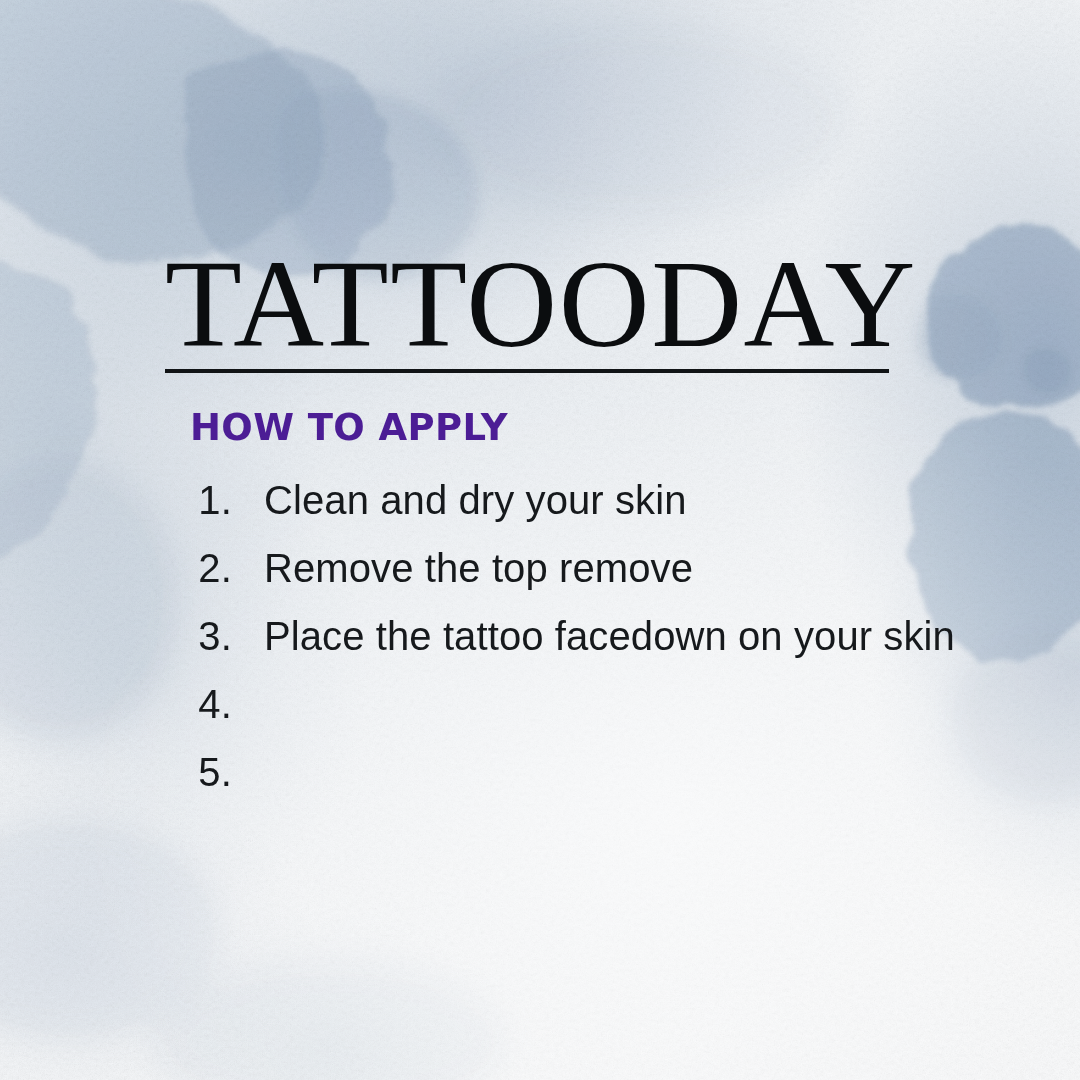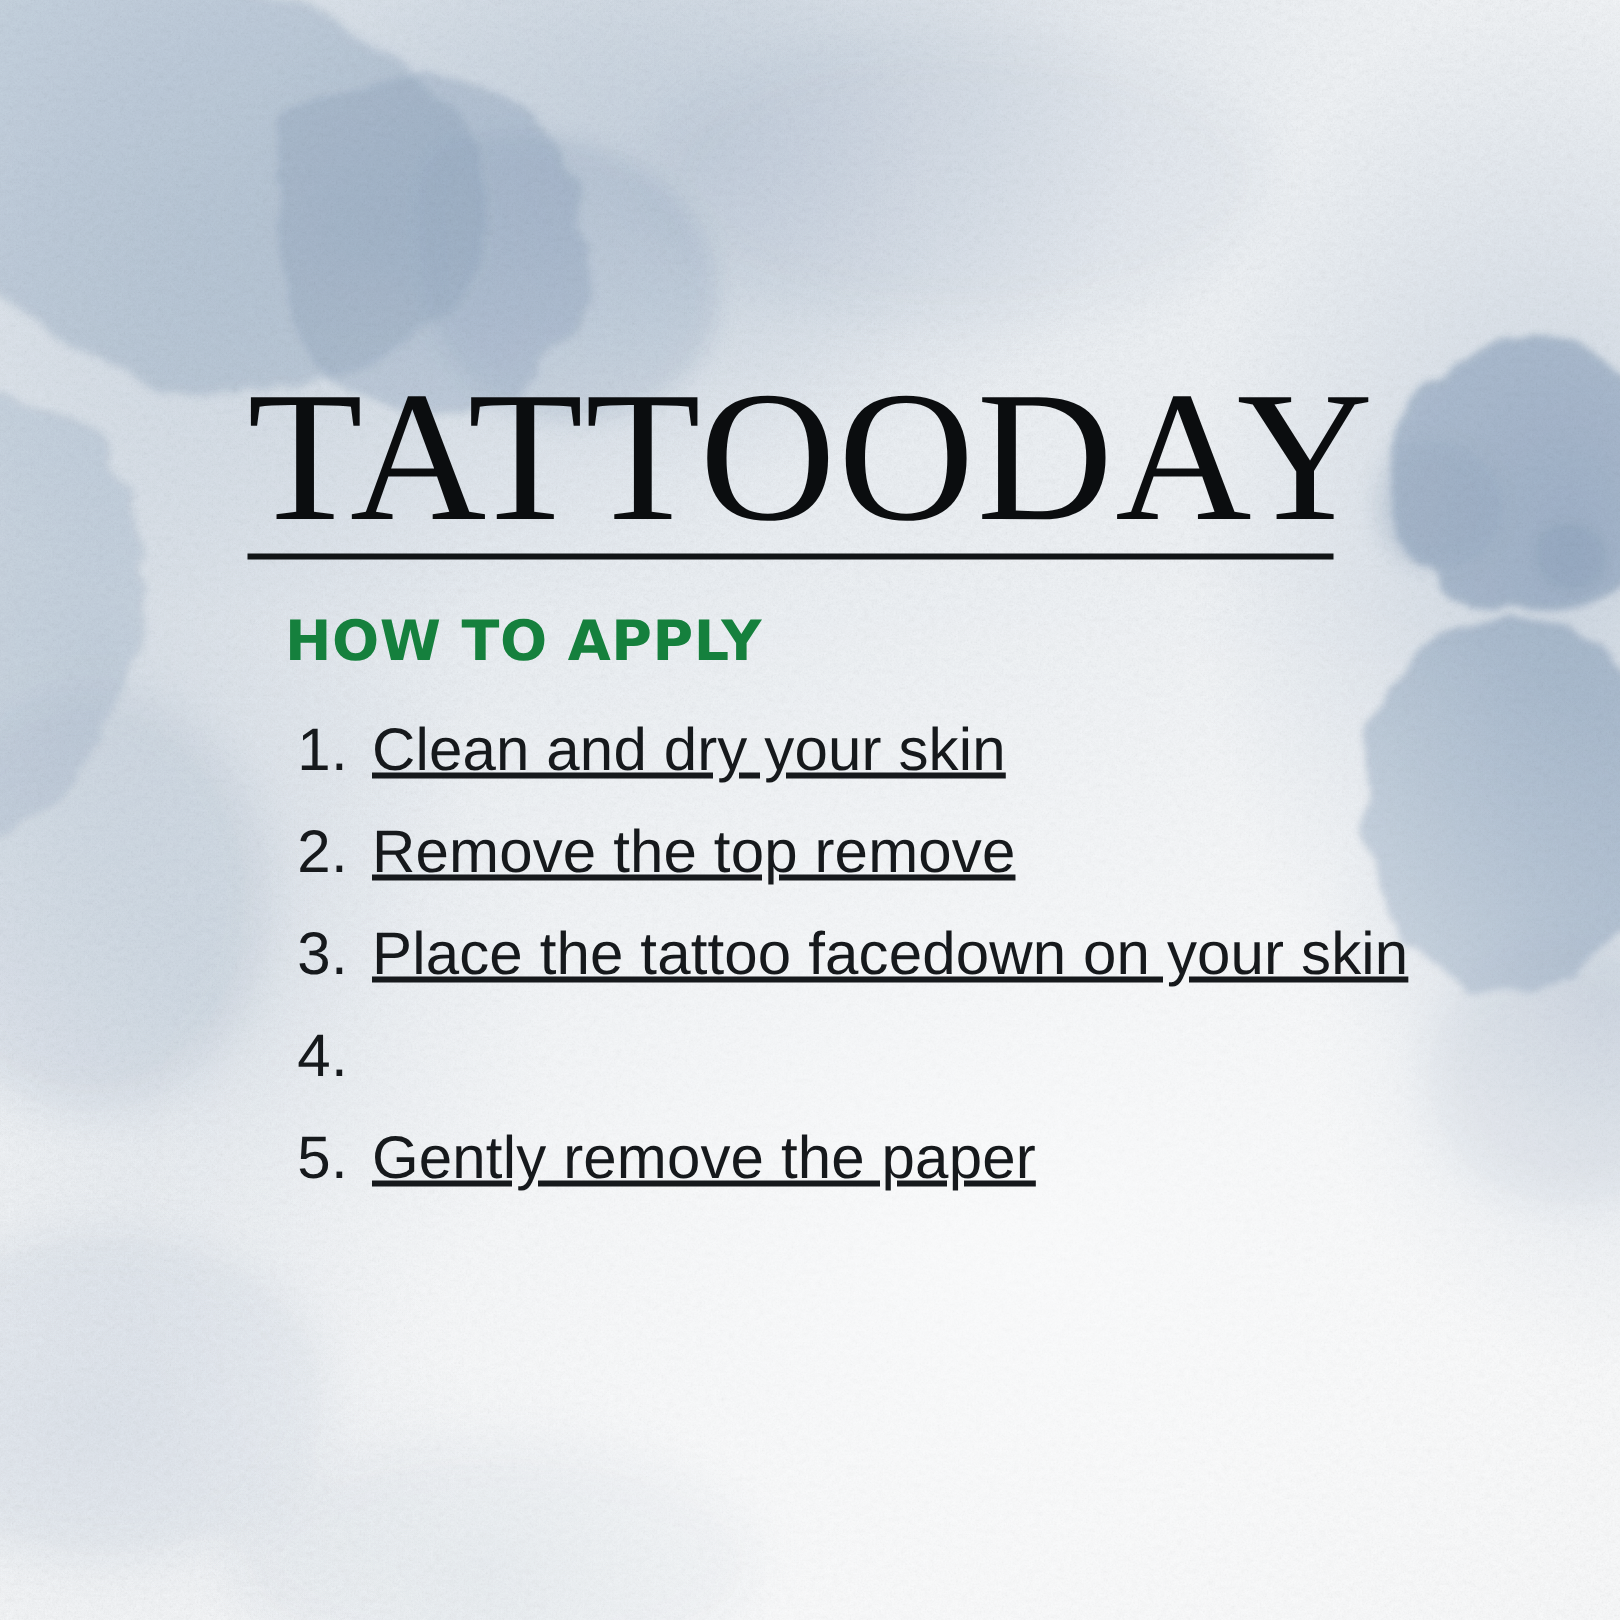--- a/index.html
+++ b/index.html
@@ -102,21 +102,21 @@
   #section-heading {
     position: absolute;
     left: 190px;
     top: 409px;
     margin: 0;
     font-family: "DejaVu Sans", "Liberation Sans", sans-serif;
     font-weight: 700;
     font-size: 37px;
     line-height: 1;
     letter-spacing: 0.4px;
-    color: #15803d;
+    color: #4c1d95;
     white-space: nowrap;
   }
 
   #steps-list {
     position: absolute;
     left: 186px;
     top: 466px;
     margin: 0;
     padding: 0;
     list-style: none;
@@ -135,24 +135,23 @@
   }
 
   .step-num {
     width: 46px;
     text-align: right;
     flex: 0 0 auto;
     letter-spacing: 0.2px;
   }
 
   .step-text {
-    margin-left: 16px;
+    margin-left: 32px;
     flex: 0 0 auto;
     letter-spacing: 0.1px;
-    text-decoration: underline;
   }
 </style>
 </head>
 <body>
 
 <div id="card">
 
   <div class="bg-layer" id="paper-base"></div>
   <div class="bg-layer" id="wash-soft"></div>
 
@@ -274,18 +273,17 @@
       </li>
       <li class="step-row">
         <span class="step-num">3.</span>
         <span class="step-text">Place the tattoo facedown on your skin</span>
       </li>
       <li class="step-row">
         <span class="step-num">4.</span>
       </li>
       <li class="step-row">
         <span class="step-num">5.</span>
-        <span class="step-text">Gently remove the paper</span>
       </li>
     </ol>
 
   </div>
 </div>
 
 </body></html>

